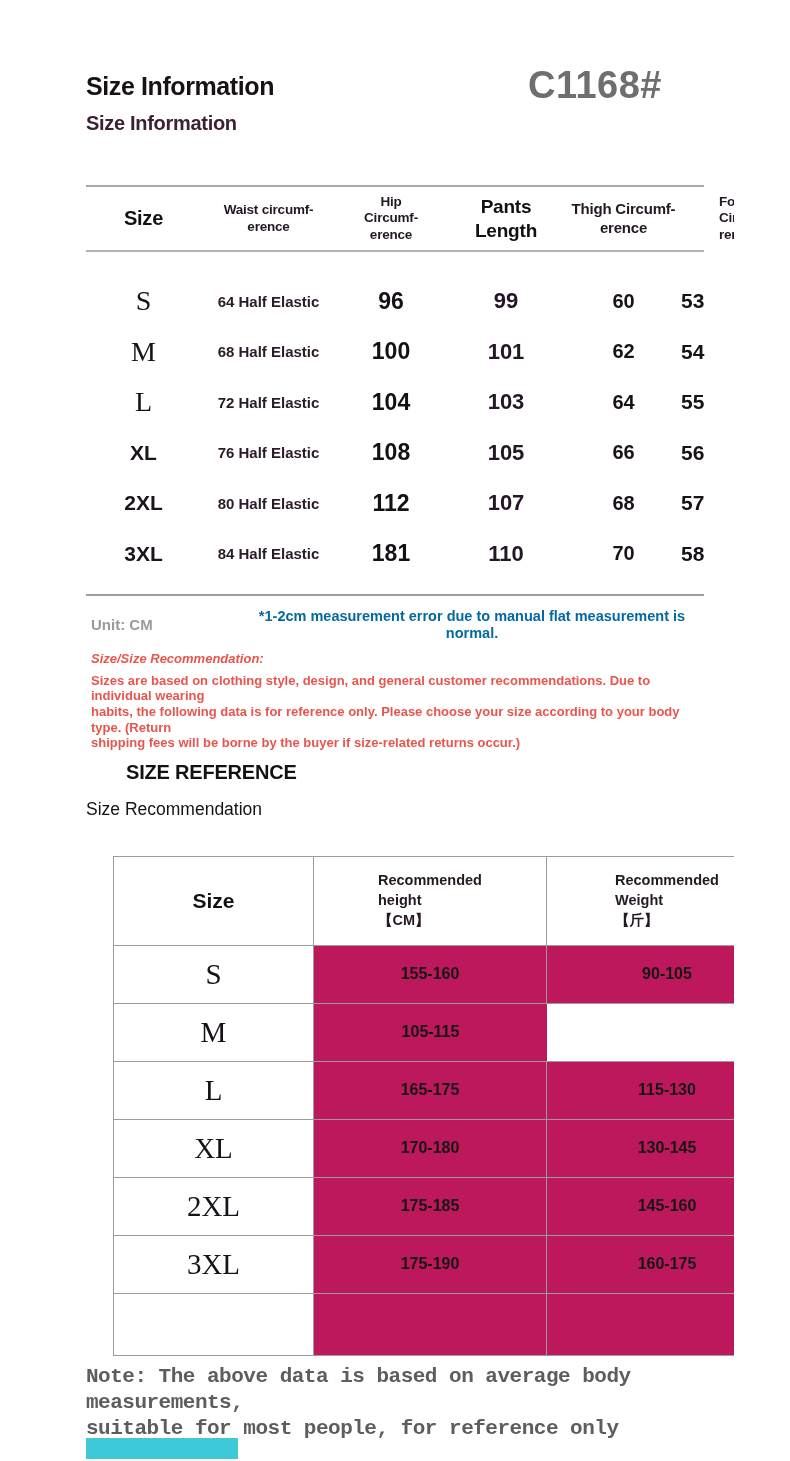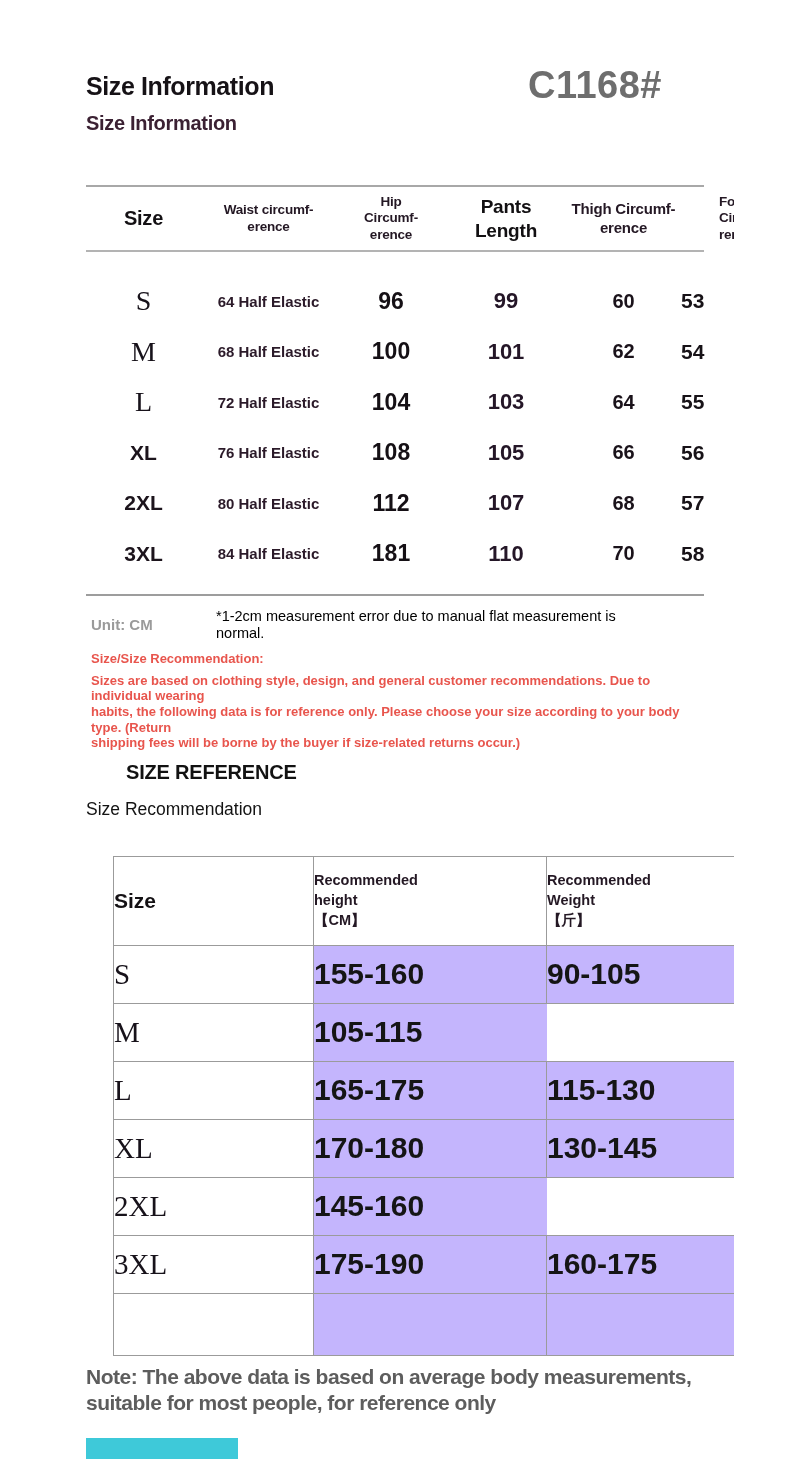--- a/index.html
+++ b/index.html
@@ -53,28 +53,28 @@
   .t1c.b1 { font-size:15px; font-weight:bold; color:#2b1a29; }
   .t1c.b2 { font-size:23px; font-weight:bold; color:#151015; }
   .t1c.b3 { font-size:22px; font-weight:bold; color:#241627;text-align:center; }
   .t1c.b4 { font-size:20px; font-weight:bold; color:#1a121a; }
   .t1c.b5 { font-size:21px; font-weight:bold; color:#171217; padding-right:52px; }
 
   
   .unit-row { margin-top:12px; display:flex; align-items:flex-start; }
   .unit-label { font-size:15px; font-weight:bold; color:#9a9a9a; padding-left:5px; margin-top:8px; }
   .measure-note {
-    margin-left:auto; margin-right:-24px; width:512px; 
-    font-size:14.5px; font-weight:normal; color:#000000; line-height:1.2;
+    margin-left:auto; margin-right:-24px; width:512px; text-align:center;
+    font-size:14.5px; font-weight:bold; color:#0369a1; line-height:1.2;
     white-space:pre-line;
   }
 
   
   .red-block { margin-top:8px; }
-  .red-heading { font-size:13px; font-weight:bold; color:#e8554d; padding-left:5px; }
+  .red-heading { font-size:13px; font-weight:bold; color:#e8554d; padding-left:5px;font-style:italic; }
   .red-body {
     margin-top:7px; font-size:13px; font-weight:bold; color:#e8554d;
     line-height:1.2; padding-left:5px; white-space:pre-line;
   }
 
   
   .size-ref-title {
     margin-top:10px; font-size:20px; font-weight:800; color:#121212;
     letter-spacing:-0.2px;
     margin-left:40px;
@@ -82,38 +82,38 @@
   .size-rec-subtitle { margin-top:15px; font-size:17.5px; font-weight:normal; color:#131313; }
 
   
   .t2 {
     margin-top:36px; margin-left:27px; width:673px;
     border:1px solid #9b9b9b; border-bottom:1px solid #9b9b9b;
   }
   .t2-row { display:grid; grid-template-columns:200px 233px 240px; }
   .t2-row + .t2-row { border-top:1px solid #9b9b9b; }
   .t2c {
-    border-right:1px solid #9b9b9b; display:flex; align-items:center; 
+    border-right:1px solid #9b9b9b; display:flex; align-items:center; justify-content:center;
   }
   .t2c:last-child { border-right:none; }
   .t2-head { height:88px; }
   .t2-head .t2c { background:#ffffff; }
   .t2h-size { font-size:21px; font-weight:bold; color:#141114; }
   .t2h-multi {
     font-size:14.5px; font-weight:bold; color:#241824; line-height:1.35;
     white-space:pre-line; text-align:left;
   }
   .t2-datarow { height:58px; }
   .t2-emptyrow { height:62px; }
   .scol { background:#ffffff; font-family:"Liberation Serif", serif; font-size:29px; color:#17121a; }
-  .vcol { background:#c4b5fd; font-size:30px; font-weight:bold; color:#151515; }
+  .vcol { background:#be185d; font-size:16px; font-weight:bold; color:#151515; }
 
   
   .footer-note {
-    margin-top:8px; font-family:Liberation Sans, sans-serif;
+    margin-top:8px; font-family:Liberation Mono, monospace;
     font-size:21px; font-weight:bold; color:#5d5d5d; line-height:1.25;
     white-space:pre-line; letter-spacing:-0.5px;
   }
   .teal-bar {
     position:absolute; left:30px; top:1438px; width:152px; height:21px;
     background:#3ec9d9;
   }
 </style>
 </head>
 <body>
@@ -239,20 +239,21 @@
       <div class="t2c vcol">165-175</div>
       <div class="t2c vcol">115-130</div>
     </div>
     <div class="t2-row t2-datarow">
       <div class="t2c scol">XL</div>
       <div class="t2c vcol">170-180</div>
       <div class="t2c vcol">130-145</div>
     </div>
     <div class="t2-row t2-datarow">
       <div class="t2c scol">2XL</div>
+      <div class="t2c vcol">175-185</div>
       <div class="t2c vcol">145-160</div>
     </div>
     <div class="t2-row t2-datarow">
       <div class="t2c scol">3XL</div>
       <div class="t2c vcol">175-190</div>
       <div class="t2c vcol">160-175</div>
     </div>
     <div class="t2-row t2-emptyrow">
       <div class="t2c scol"></div>
       <div class="t2c vcol"></div>

